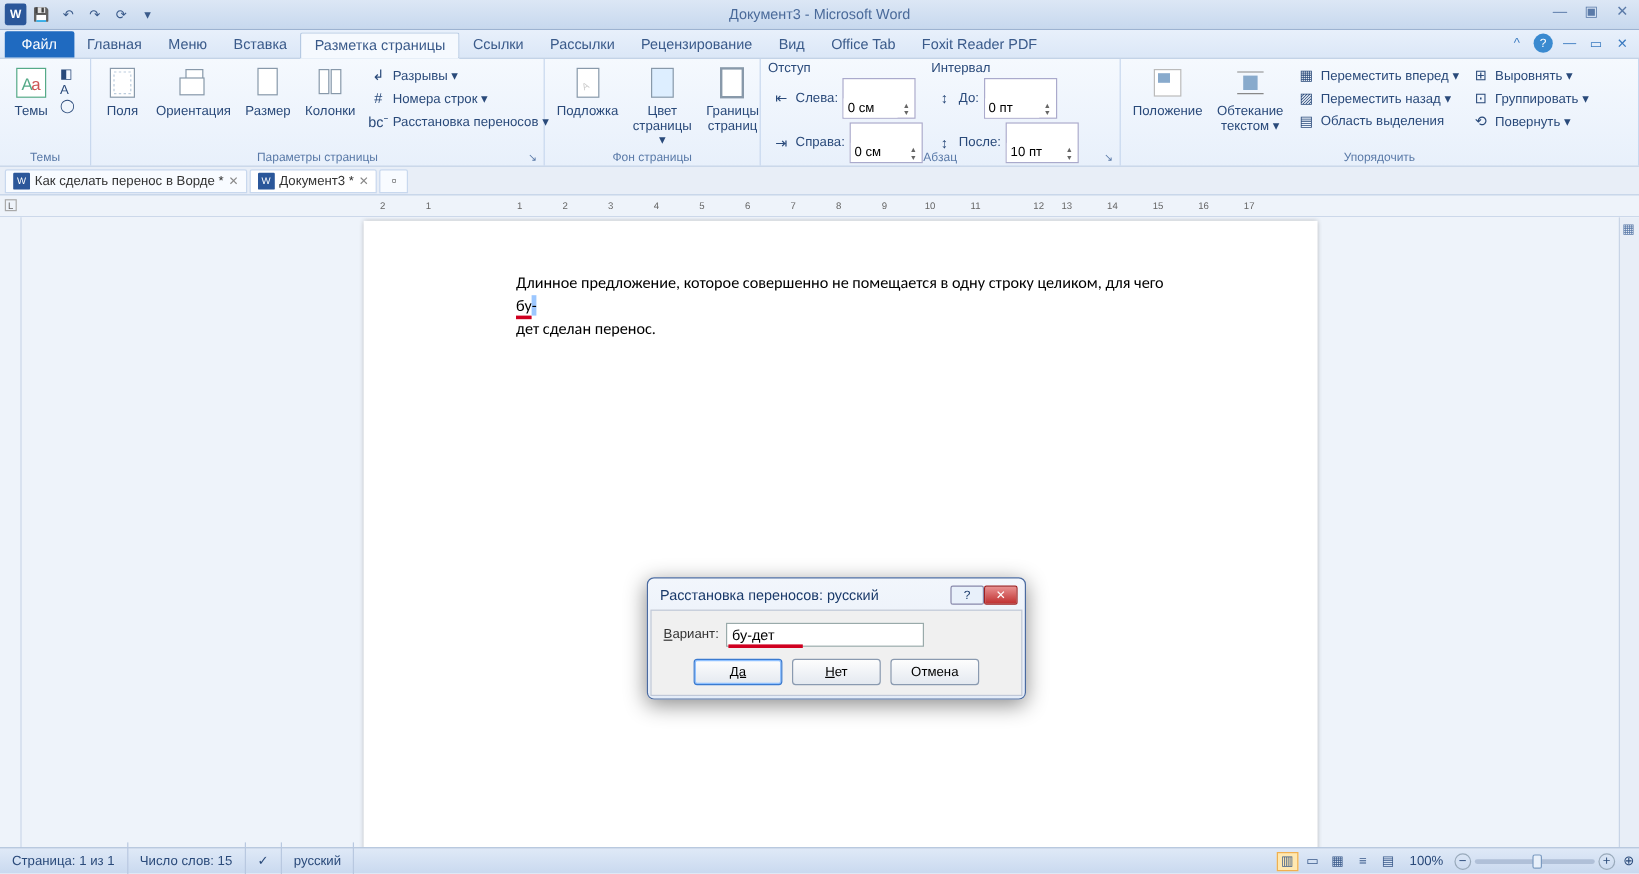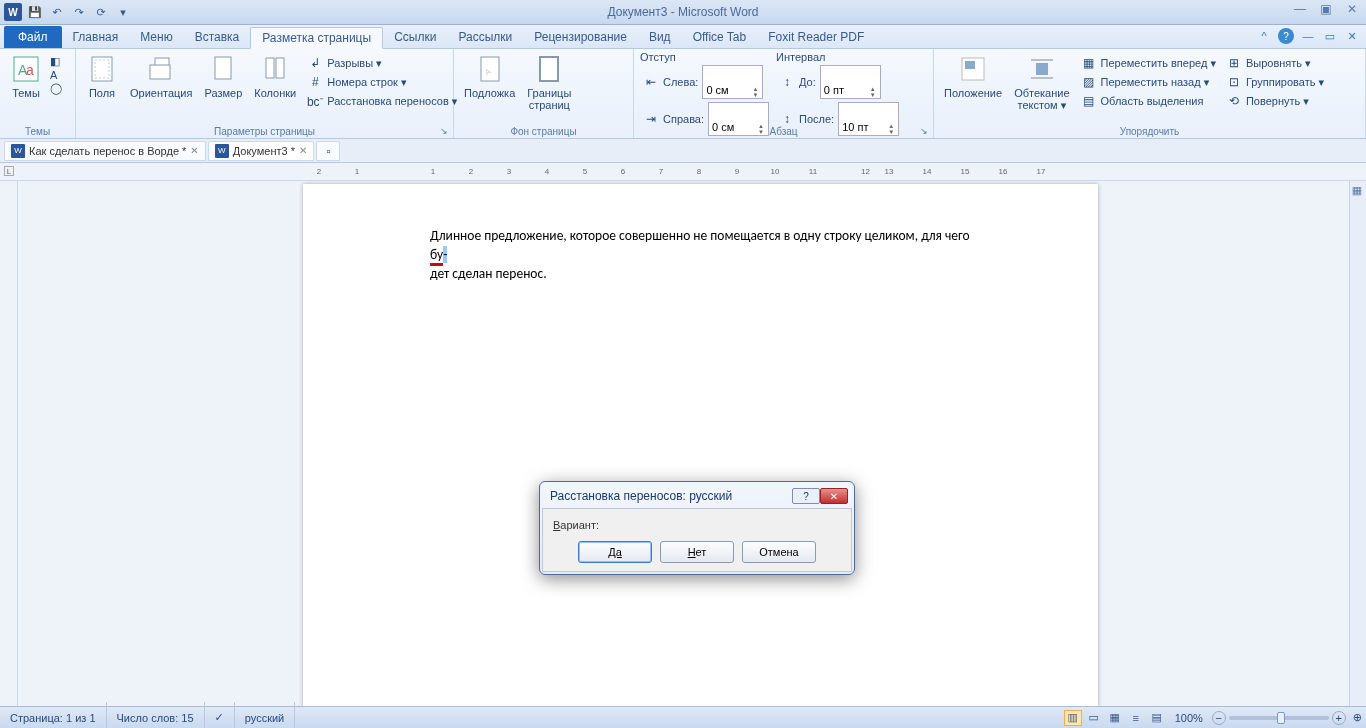--- a/index.html
+++ b/index.html
@@ -194,20 +194,29 @@
             <svg width="24" height="28">
               <rect x="3" y="2" width="18" height="24" fill="#fff" stroke="#89a"></rect>
               <text x="6" y="18" font-size="8" fill="#ccc" transform="rotate(-30 12 14)">A</text>
             </svg>
           </div>
           <div class="lbl">Подложка</div>
         </div>
       <div class="bigbtn">
           <div class="ico">
             <svg width="24" height="28">
+              <rect x="3" y="2" width="18" height="24" fill="#def" stroke="#89a"></rect>
+            </svg>
+          </div>
+          <div class="lbl" style="white-space:pre-line">Цвет
+страницы ▾</div>
+        </div>
+      <div class="bigbtn">
+          <div class="ico">
+            <svg width="24" height="28">
               <rect x="3" y="2" width="18" height="24" fill="#fff" stroke="#89a" stroke-width="2"></rect>
             </svg>
           </div>
           <div class="lbl" style="white-space:pre-line">Границы
 страниц</div>
         </div>
     </div>
     <div class="rgroup-label">Фон страницы</div>
   </div>
 
@@ -362,20 +371,23 @@
       <div class="dlg-title">
         <span>Расстановка переносов: русский</span>
         <div class="dlg-tbtns">
           <span style="background:#e8f0fa">?</span>
           <span class="dclose">✕</span>
         </div>
       </div>
       <div class="dlg-body">
         <div class="dlg-row">
           <span><u>В</u>ариант:</span>
+          <span class="redline-input" style="flex:1;position:relative">
+            <input value="бу-дет" style="">
+          </span>
         </div>
         <div class="dlg-btns">
           <button class="primary"><u>Да</u></button>
           <button><u>Н</u>ет</button>
           <button>Отмена</button>
         </div>
       </div>
     </div>
 
     <div class="scrollbar-v">

